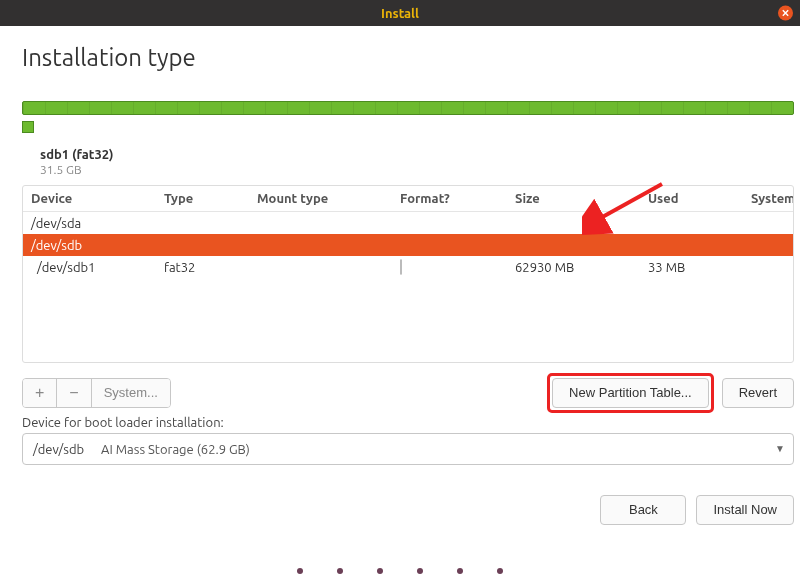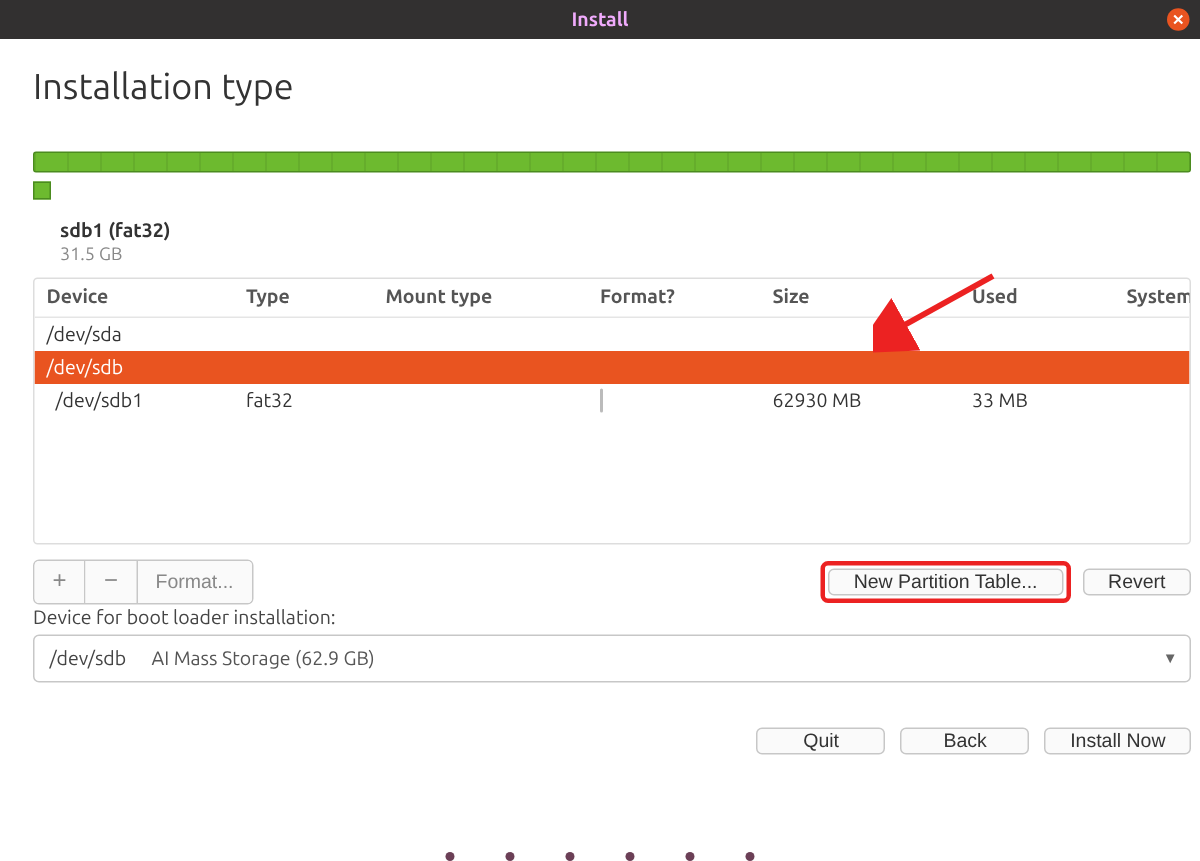--- a/index.html
+++ b/index.html
@@ -19,21 +19,21 @@
     display: flex;
     flex-direction: column;
   }
   .titlebar {
     background: #323030;
     height: 26px;
     display: flex;
     align-items: center;
     justify-content: center;
     position: relative;
-    color: #f0abfc;
+    color: #eab308;
     font-size: 13px;
     font-weight: 600;
   }
   .titlebar .close {
     position: absolute;
     right: 7px;
     top: 50%;
     transform: translateY(-50%);
     width: 15px;
     height: 15px;
@@ -142,21 +142,21 @@
     color: #888;
     cursor: pointer;
   }
   .seg button:last-child { border-right: none; }
   .seg button.sym { font-size: 16px; }
   .spacer { flex: 1; }
   .btn {
     background: #fafafa;
     border: 1px solid #c7c7c7;
     border-radius: 4px;
-    height: 18px;
+    height: 30px;
     padding: 0 16px;
     font-size: 13px;
     color: #333;
     cursor: pointer;
   }
   .highlight-box {
     border: 3px solid #ec2222;
     border-radius: 5px;
     padding: 2px;
   }
@@ -269,38 +269,37 @@
         <span>62930 MB</span>
         <span>33 MB</span>
         <span></span>
       </div>
     </div>
 
     <div class="toolbar">
       <div class="seg">
         <button class="sym">+</button>
         <button class="sym">−</button>
-        <button>Format...</button>
+        <button>System...</button>
       </div>
       <div class="spacer"></div>
       <span class="highlight-box">
         <button class="btn">New Partition Table...</button>
       </span>
       <button class="btn">Revert</button>
     </div>
 
     <div class="bootloader-label">Device for boot loader installation:</div>
     <div class="combo">
       <span class="dev">/dev/sdb</span>
       <span class="desc">AI Mass Storage (62.9 GB)</span>
       <span class="arrow">▼</span>
     </div>
 
     <div class="footer-buttons">
-      <button class="btn">Quit</button>
       <button class="btn">Back</button>
       <button class="btn">Install Now</button>
     </div>
 
     <svg class="arrow-annot" style="left:582px; top:150px;" width="90" height="60">
       <defs>
         <marker id="ah" markerWidth="12" markerHeight="12" refX="2" refY="5" orient="auto">
           <path d="M0,0 L10,5 L0,10 Z" fill="#ec2222"></path>
         </marker>
       </defs>

